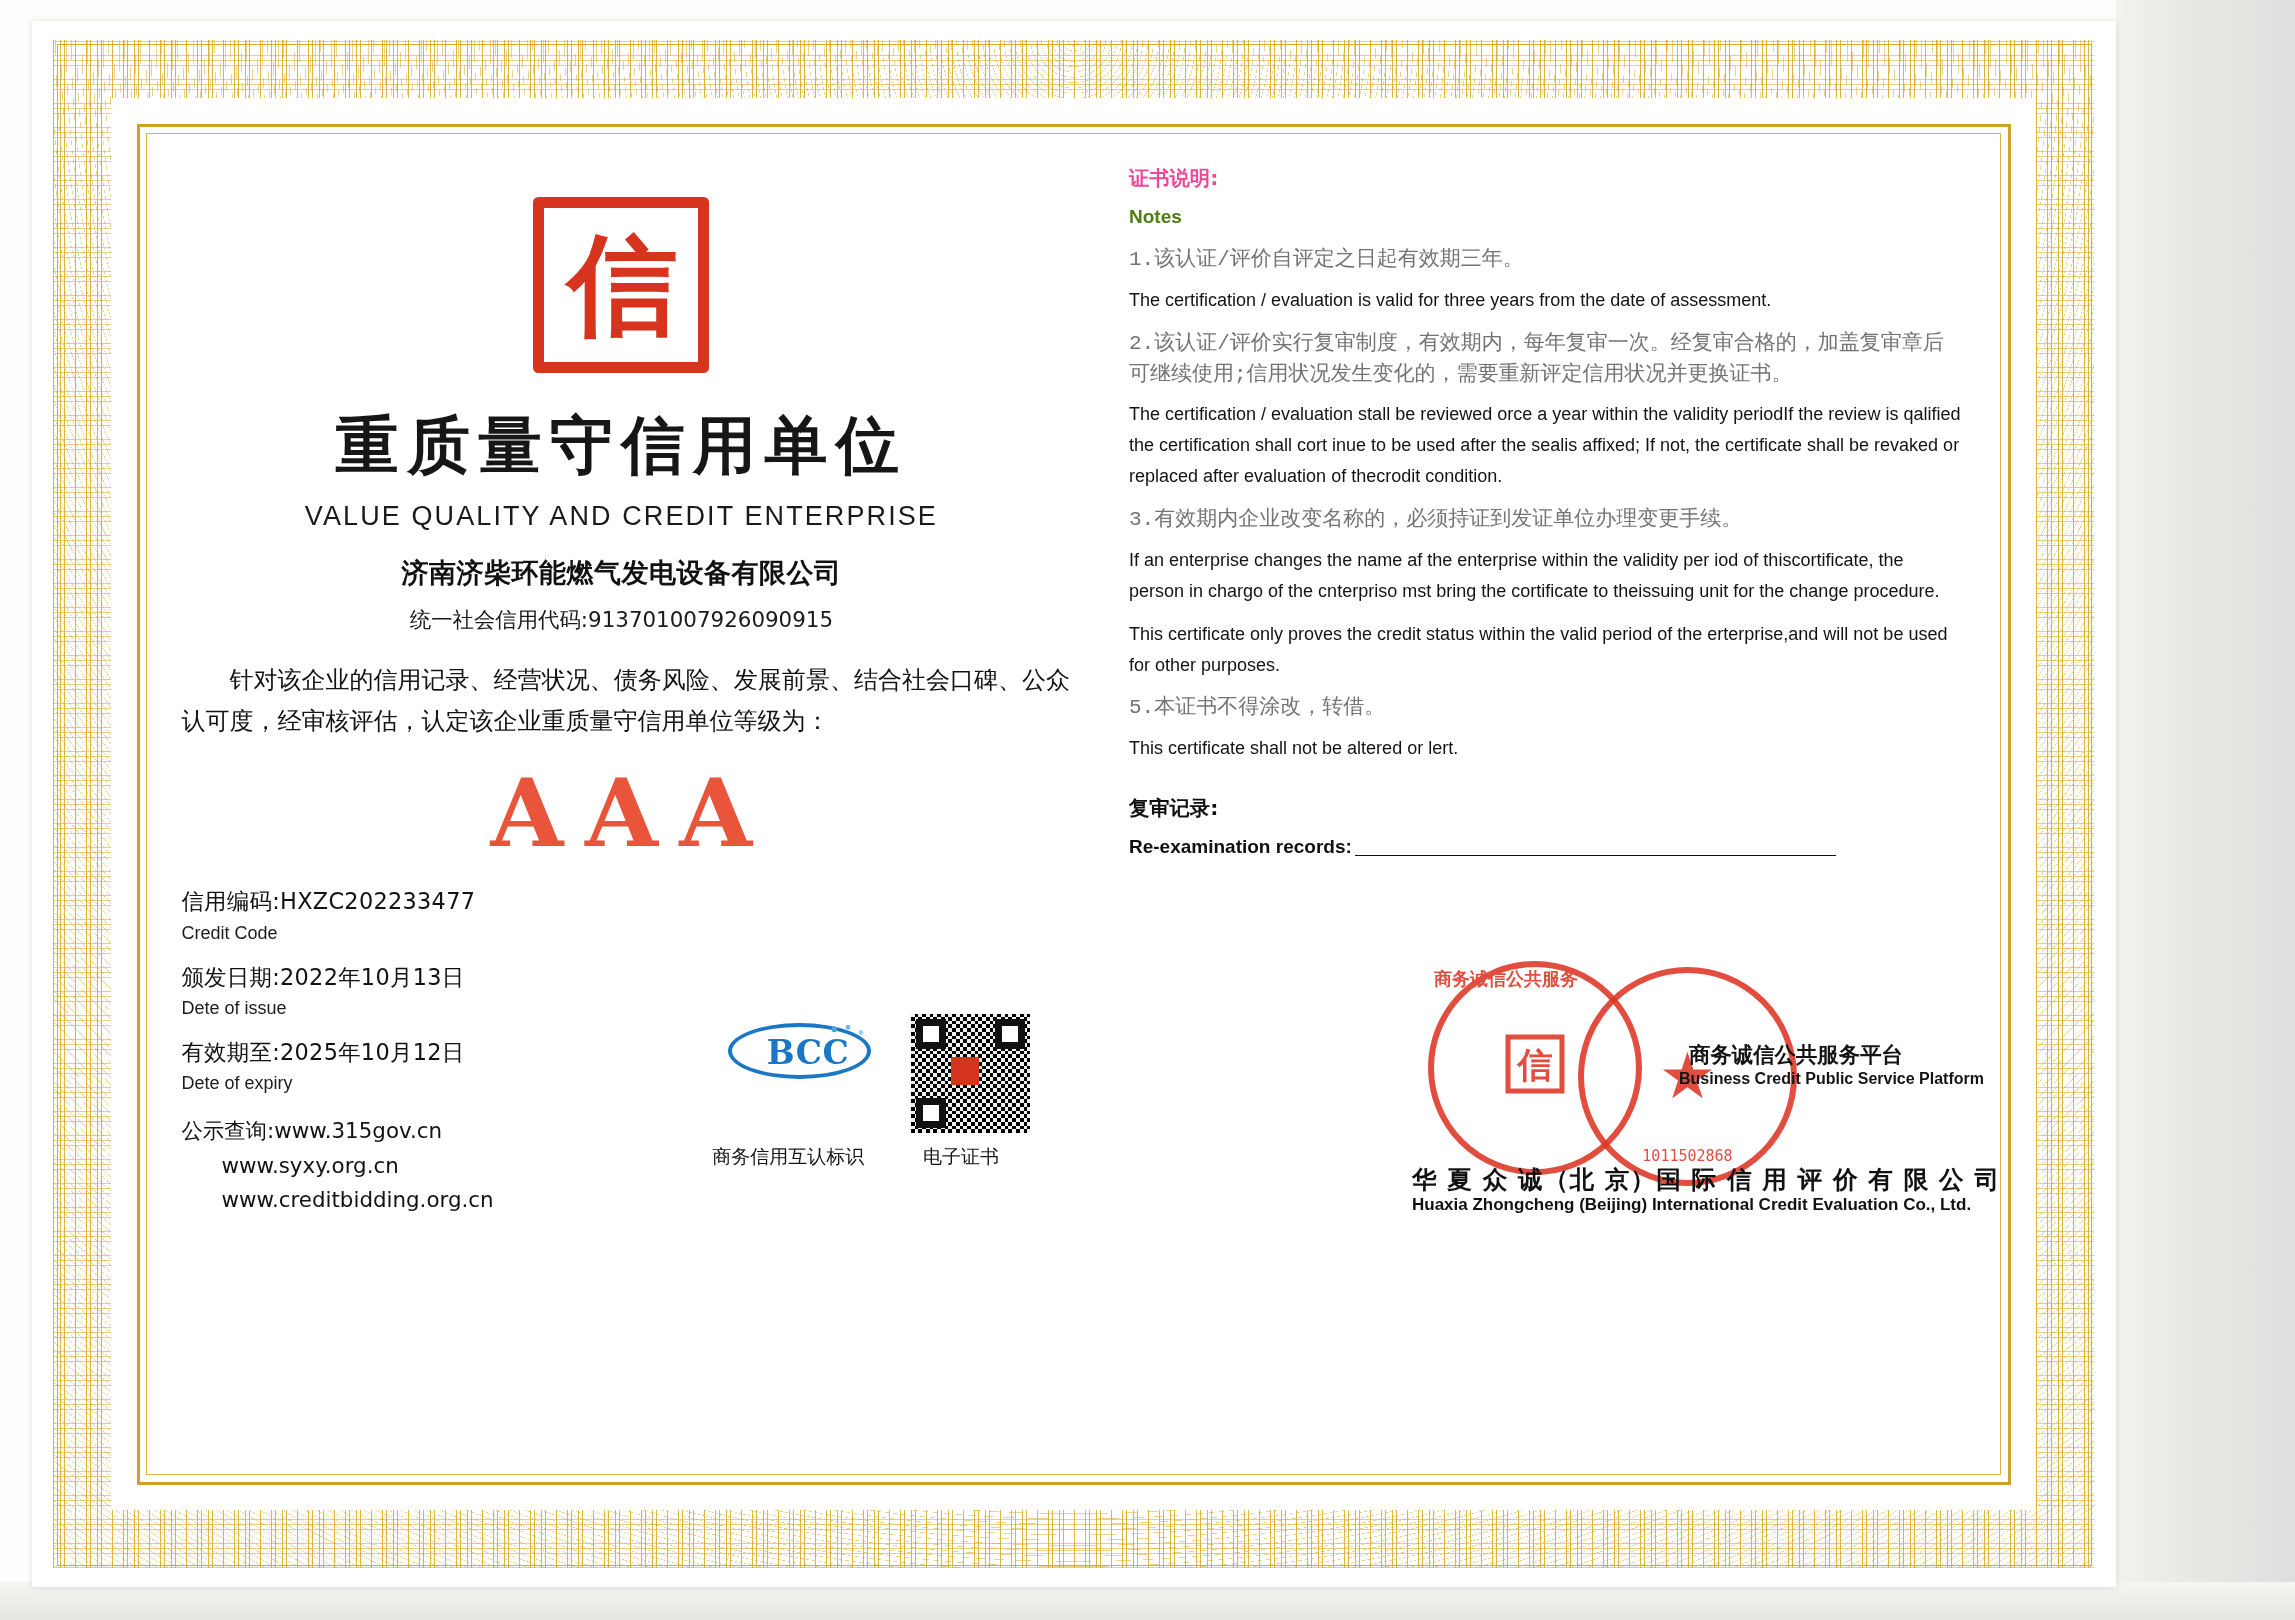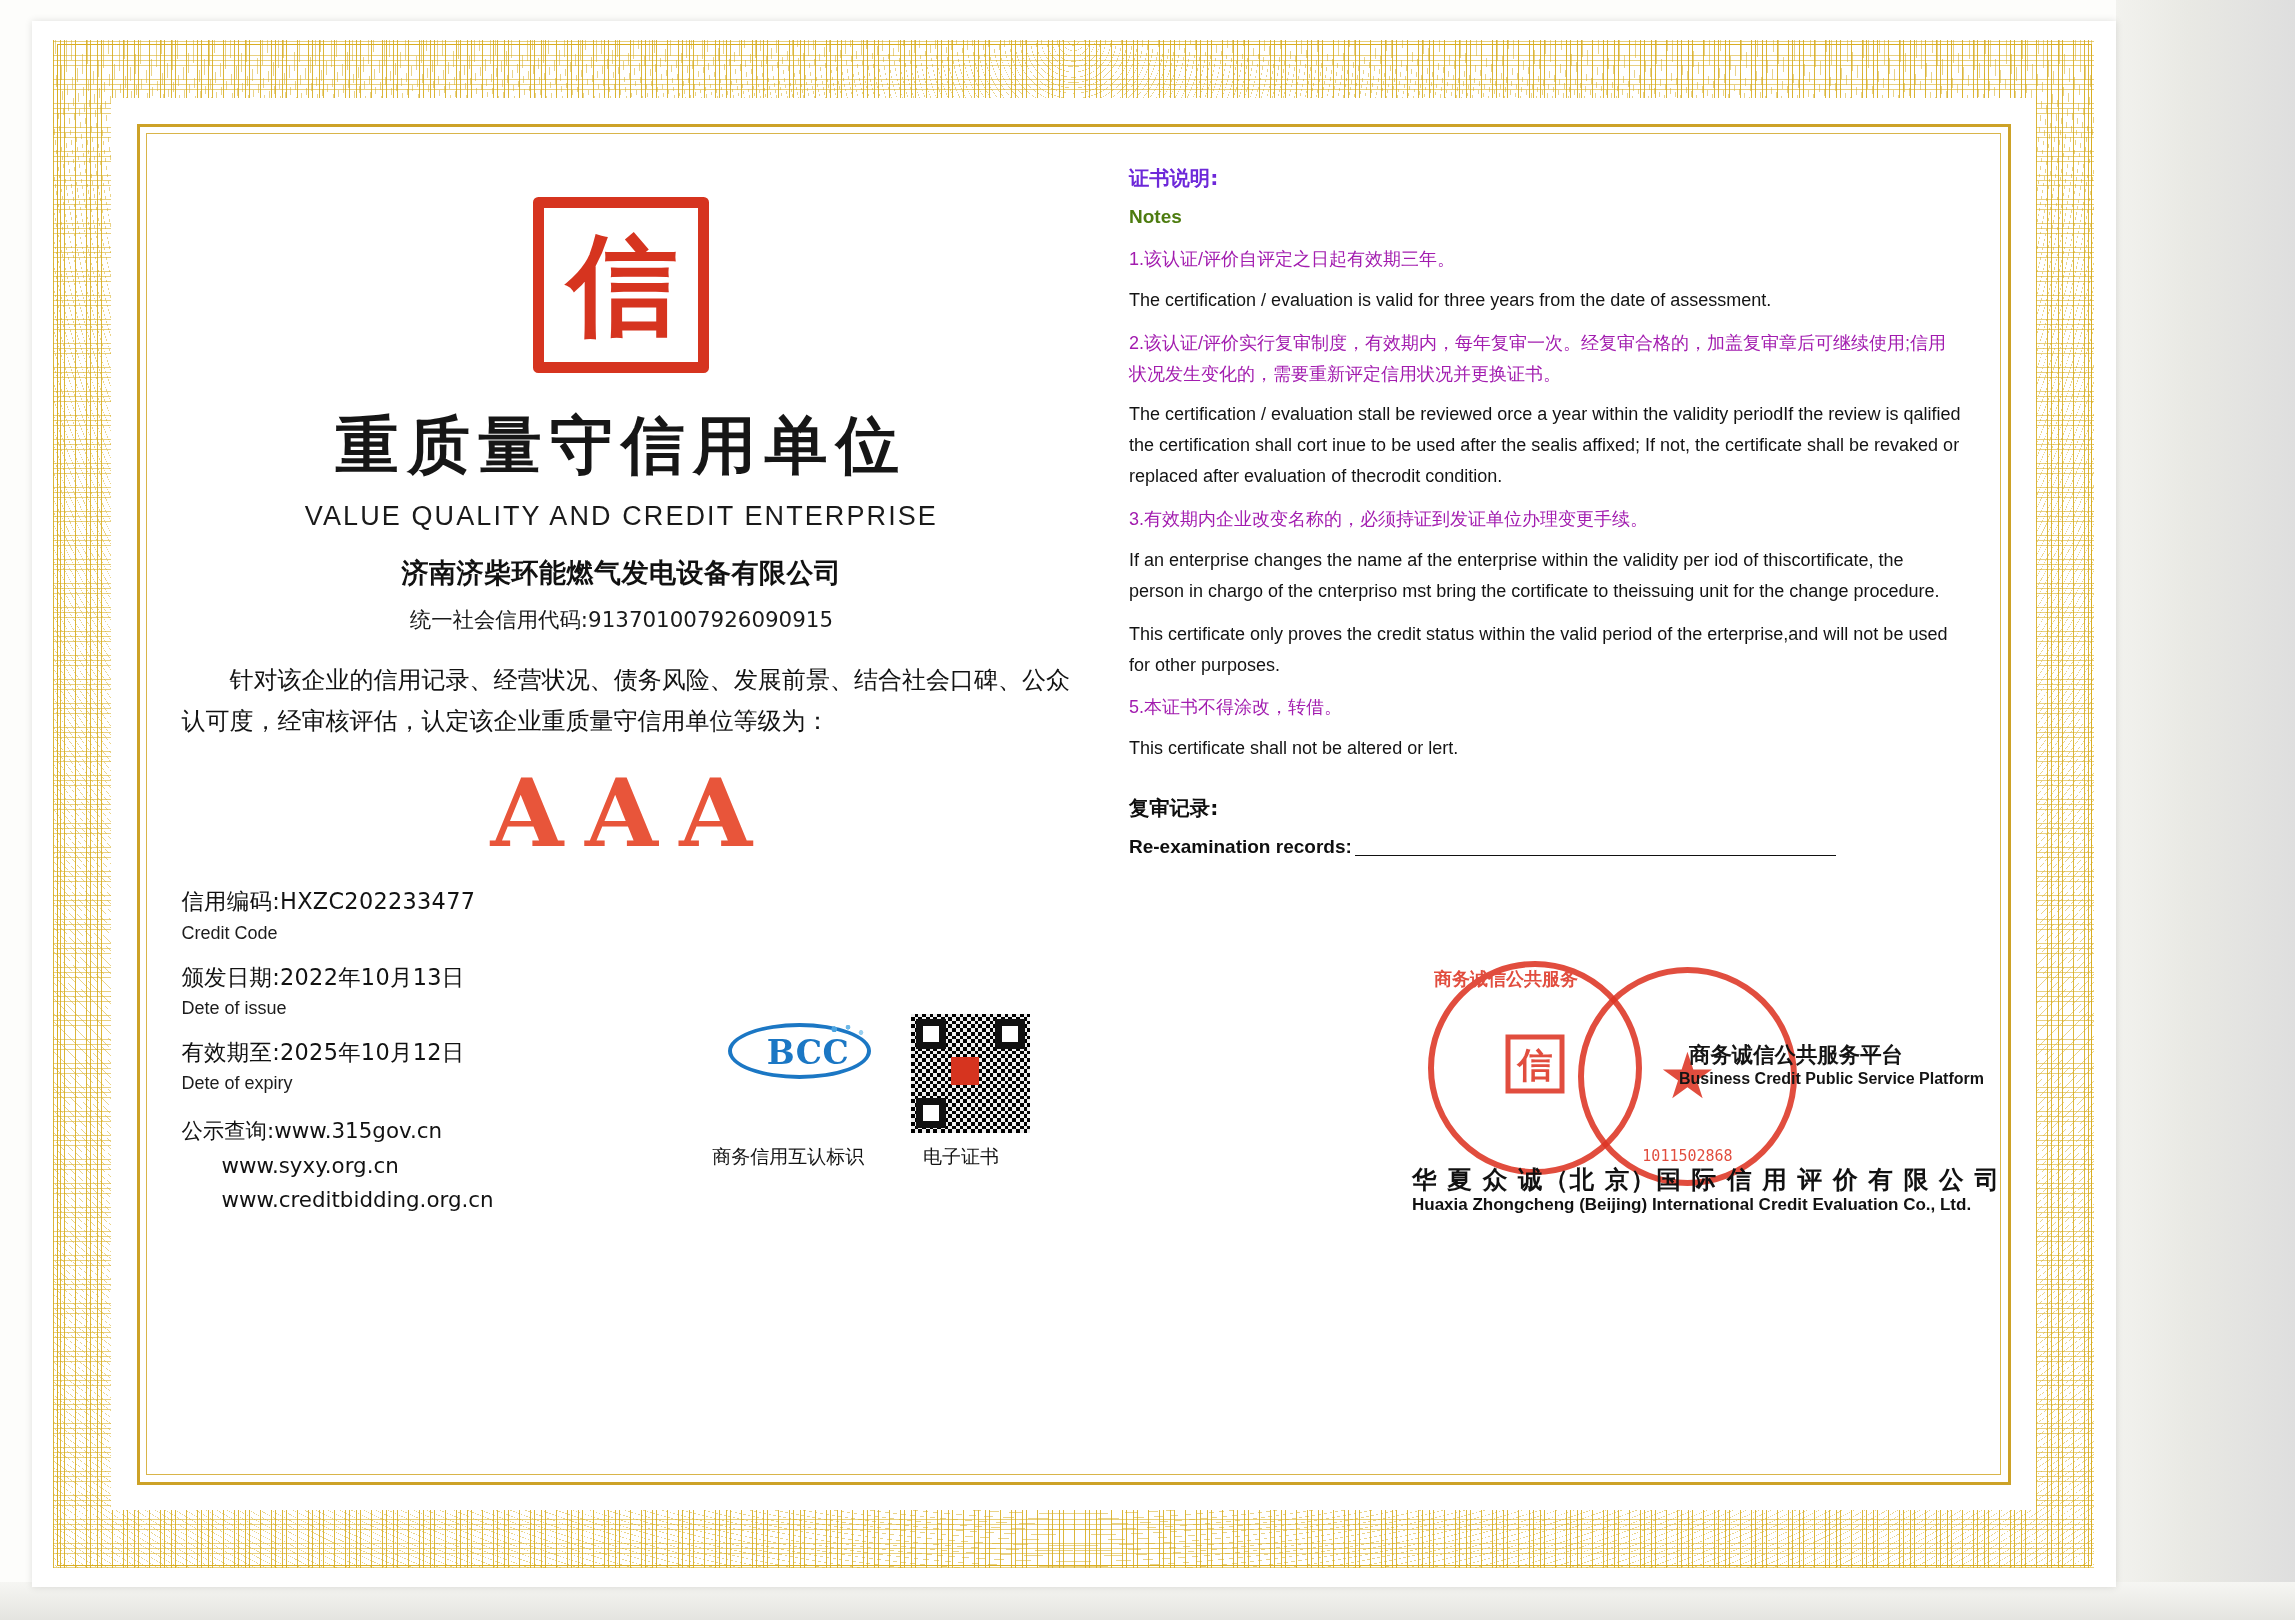--- a/index.html
+++ b/index.html
@@ -299,35 +299,35 @@
   
   #right-col {
     position: absolute;
     left: 983px; top: 31px;
     width: 834px;
   }
   .notes-head {
     font-family: "DejaVu Sans", sans-serif;
     font-weight: bold;
     font-size: 20.3px;
-    color: #6d28d9;
+    color: #ec4899;
     margin-bottom: 14px;
   }
   .notes-head-en {
     font-family: "Liberation Sans", sans-serif;
     font-weight: bold;
     font-size: 19px;
     color: #4d7c0f;
     margin-bottom: 16px;
   }
   .note-cn {
-    font-family: Liberation Sans, sans-serif;
-    font-size: 18px;
+    font-family: Liberation Mono, monospace;
+    font-size: 21px;
     line-height: 31px;
-    color: #a21caf;
+    color: #737373;
     margin-bottom: 9.6px;
   }
   .note-en {
     font-family: "Liberation Sans", sans-serif;
     font-size: 18px;
     line-height: 31px;
     color: #131313;
     margin-bottom: 11.8px;
   }
   #reexam-cn {

